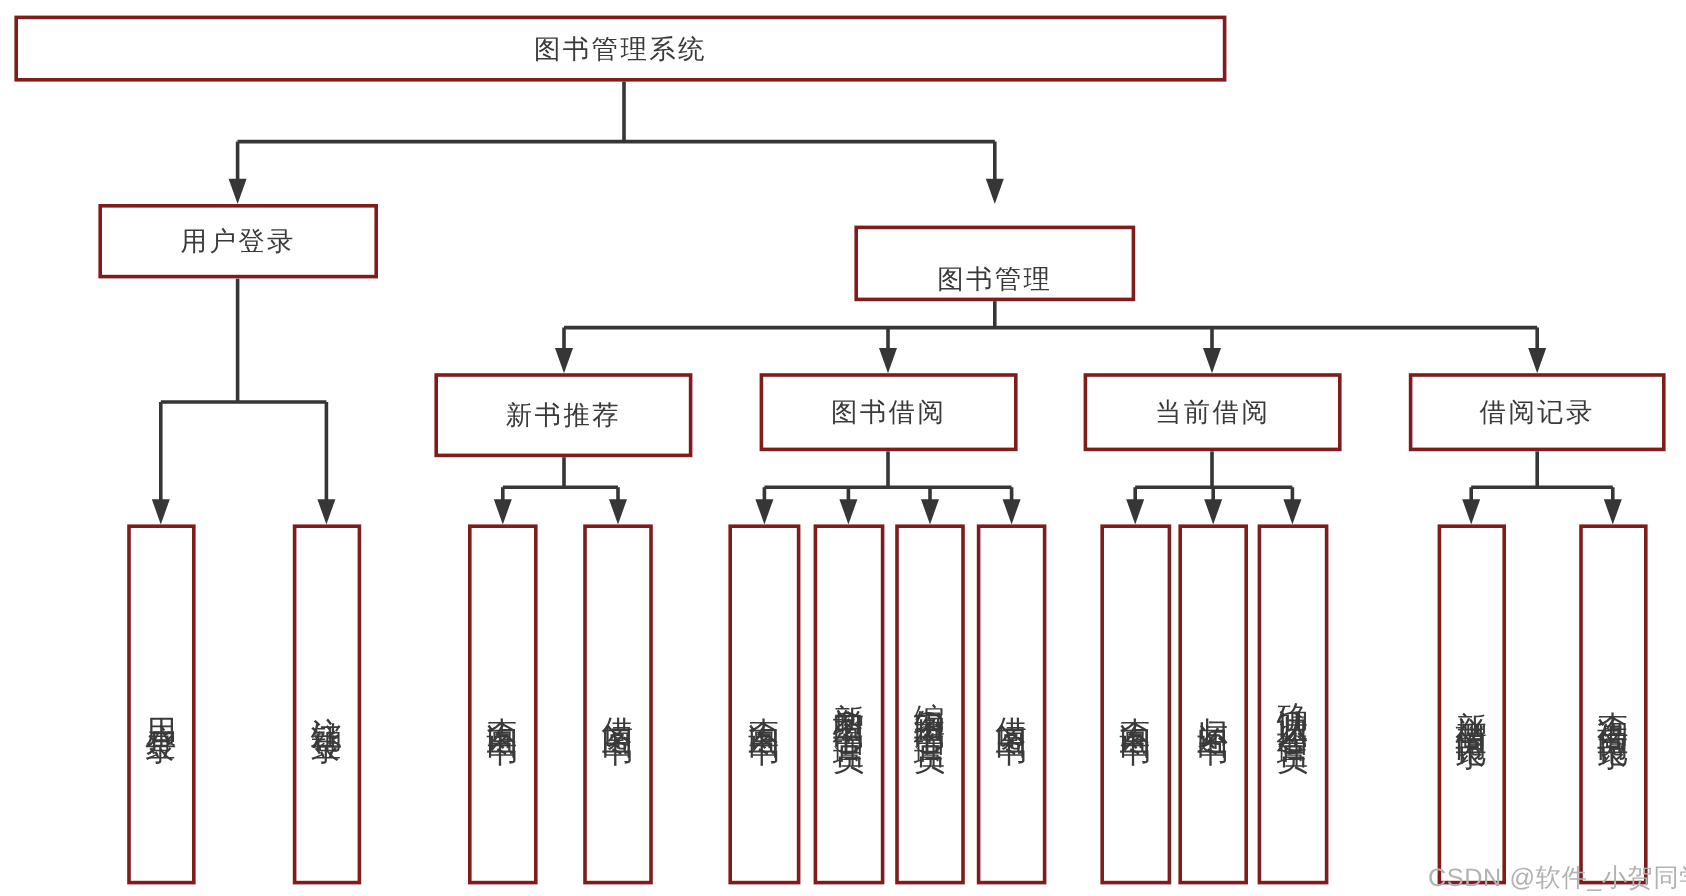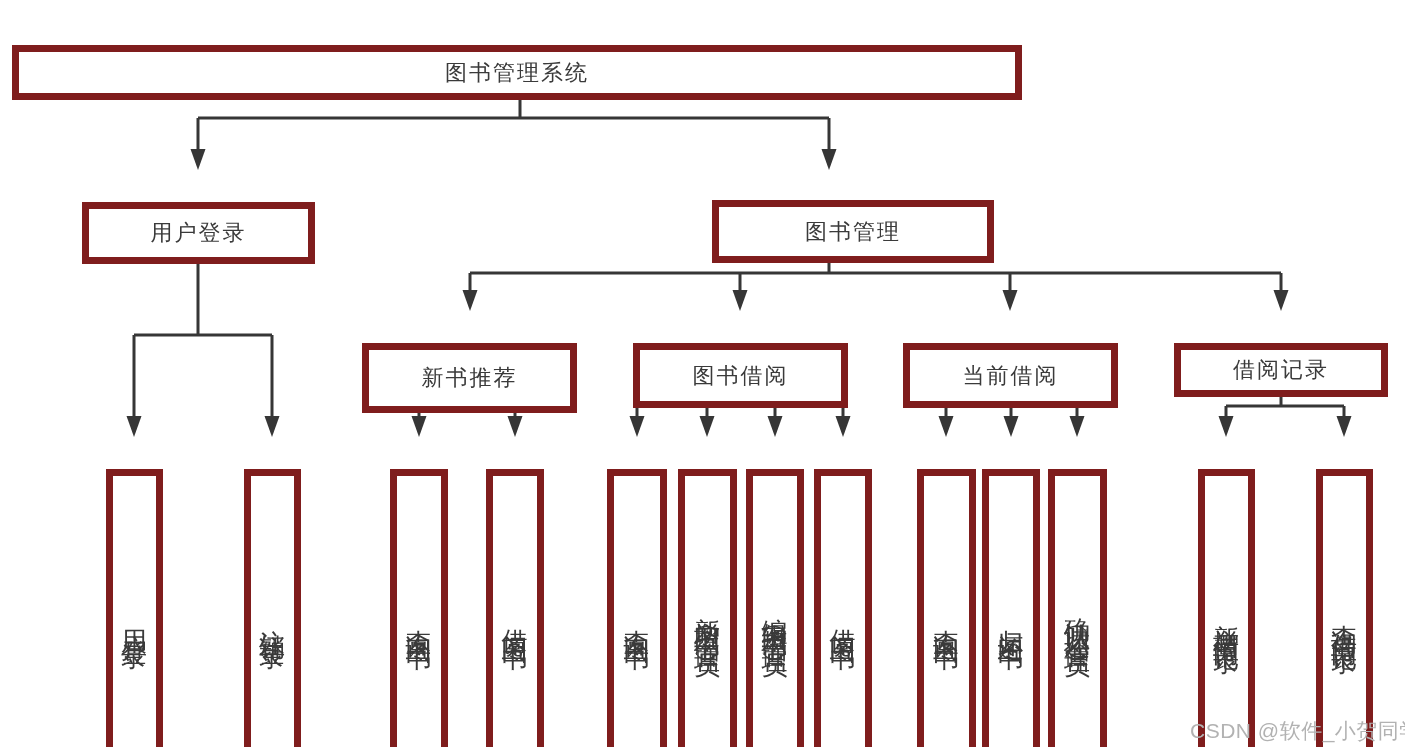--- a/index.html
+++ b/index.html
@@ -12,49 +12,48 @@
     font-family: "Liberation Sans", sans-serif;
   }
   #connectors {
     position: absolute;
     left: 0; top: 0;
     z-index: 0;
   }
   .box {
     position: absolute;
     box-sizing: border-box;
-    border: 7px solid #7f1d1d;
+    border: 3px solid #7f1d1d;
     background: #ffffff;
     display: flex;
     align-items: center;
     justify-content: center;
     z-index: 1;
     color: #3a3a3a;
-    margin-top: 32px;
   }
   .box.h span {
     font-size: 22px;
     letter-spacing: 2px;
     white-space: nowrap;
   }
   .box.v span {
     writing-mode: vertical-rl;
     text-orientation: mixed;
     font-size: 26px;
     letter-spacing: 5px;
     line-height: 1;
   }
   
   .n-root   { left: 12px;   top: 13px;  width: 1010px; height: 55px; }
   .n-l2-0   { left: 82px;   top: 170px; width: 233px;  height: 62px; }
-  .n-l2-1   { left: 712px;  top: 168px; width: 282px;  height: 63px; }
+  .n-l2-1   { left: 712px;  top: 188px; width: 234px;  height: 63px; align-items: flex-end; }
   .n-l3-0   { left: 362px;  top: 311px; width: 215px;  height: 70px; }
   .n-l3-1   { left: 633px;  top: 311px; width: 215px;  height: 65px; }
   .n-l3-2   { left: 903px;  top: 311px; width: 215px;  height: 65px; }
-  .n-l3-3   { left: 1174px; top: 311px; width: 214px;  height: 54px; }
+  .n-l3-3   { left: 1174px; top: 311px; width: 214px;  height: 65px; }
   
   .leaf     { top: 437px; height: 300px; }
   .n-leaf-0  { left: 106px;  width: 57px; }
   .n-leaf-1  { left: 244px;  width: 57px; }
   .n-leaf-2  { left: 390px;  width: 58px; }
   .n-leaf-3  { left: 486px;  width: 58px; }
   .n-leaf-4  { left: 607px;  width: 60px; }
   .n-leaf-5  { left: 678px;  width: 59px; }
   .n-leaf-6  { left: 746px;  width: 58px; }
   .n-leaf-7  { left: 814px;  width: 58px; }

